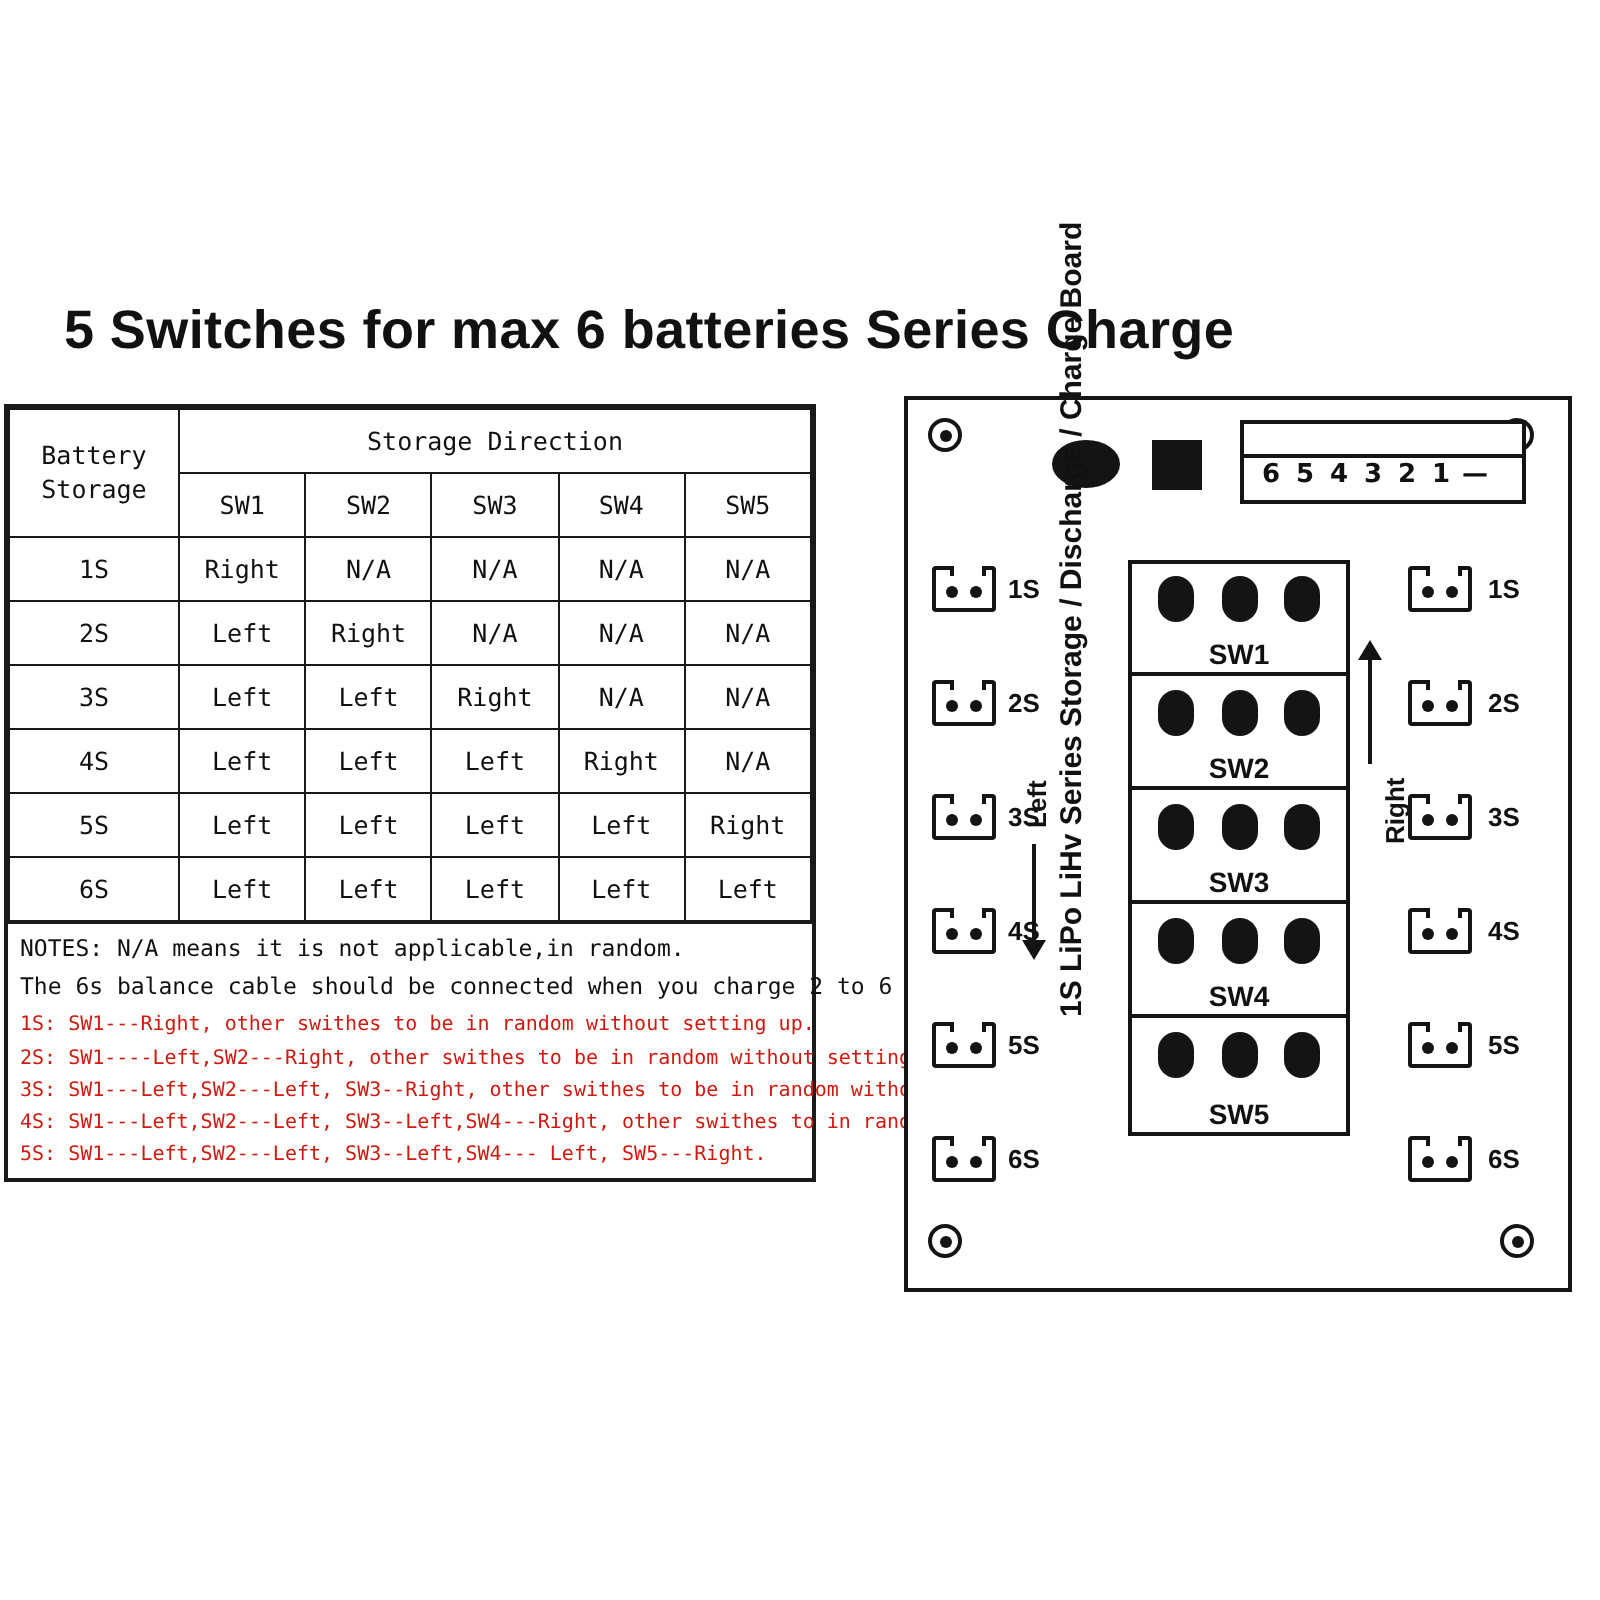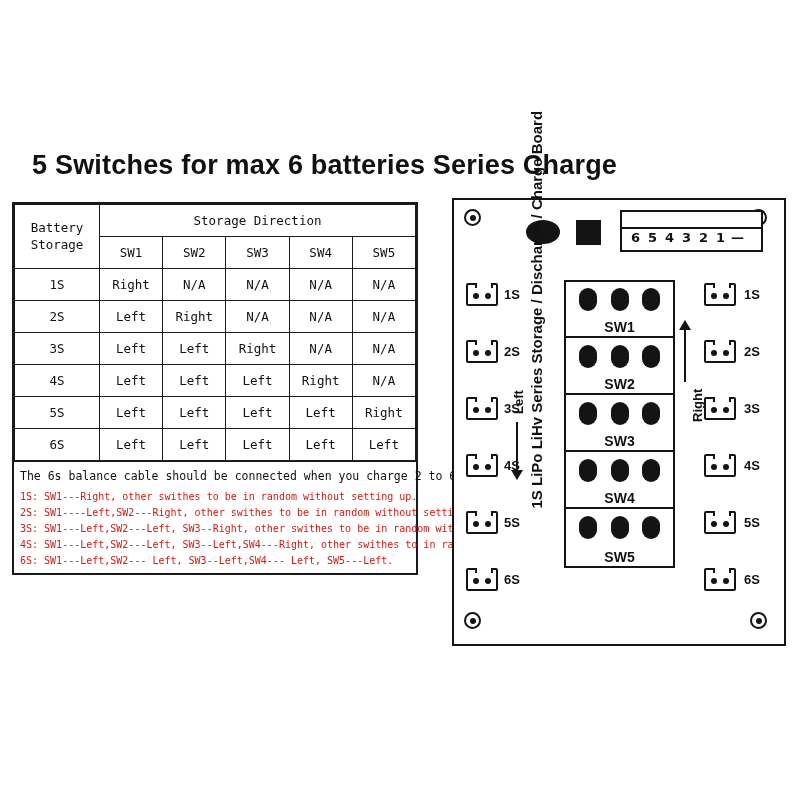--- a/index.html
+++ b/index.html
@@ -25,21 +25,21 @@
     font-weight: bold;
     font-size: 27px;
     letter-spacing: 0.2px;
     color: #111111;
     white-space: nowrap;
   }
 
   
   #table-panel {
     position: absolute;
-    left: 12px;
+    left: 2px;
     top: 202px;
     width: 406px;
     border: 2px solid #1a1a1a;
     box-sizing: border-box;
     background: #fff;
   }
   table.sw-table {
     border-collapse: collapse;
     width: 100%;
     table-layout: fixed;
@@ -386,26 +386,27 @@
       <td class="data">Left</td>
       <td class="data">Left</td>
       <td class="data">Left</td>
       <td class="data">Left</td>
       <td class="data">Left</td>
     </tr>
   </tbody>
     </table>
 
   <div id="notes-block">
+    <div class="note-line">NOTES: N/A means  it is not applicable,in random.</div>
     <div class="note-line second">The 6s balance cable should be connected when you charge 2 to 6 pcs batteries.</div>
     <div class="red-line">1S: SW1---Right, other swithes to be in random without setting up.</div>
     <div class="red-line">2S: SW1----Left,SW2---Right,  other swithes to be in random without setting up.</div>
     <div class="red-line">3S: SW1---Left,SW2---Left, SW3--Right, other swithes to be in random without setting up.</div>
     <div class="red-line">4S: SW1---Left,SW2---Left, SW3--Left,SW4---Right, other swithes to in random without setting up.</div>
-    <div class="red-line">6S: SW1---Left,SW2--- Left, SW3--Left,SW4--- Left, SW5---Left.</div>
+    <div class="red-line">5S: SW1---Left,SW2---Left, SW3--Left,SW4--- Left, SW5---Right.</div>
   </div>
 </div>
 
 <div id="board">
 
   <div class="screw tl"></div>
   <div class="screw tr"></div>
   <div class="screw bl"></div>
   <div class="screw br"></div>
 

